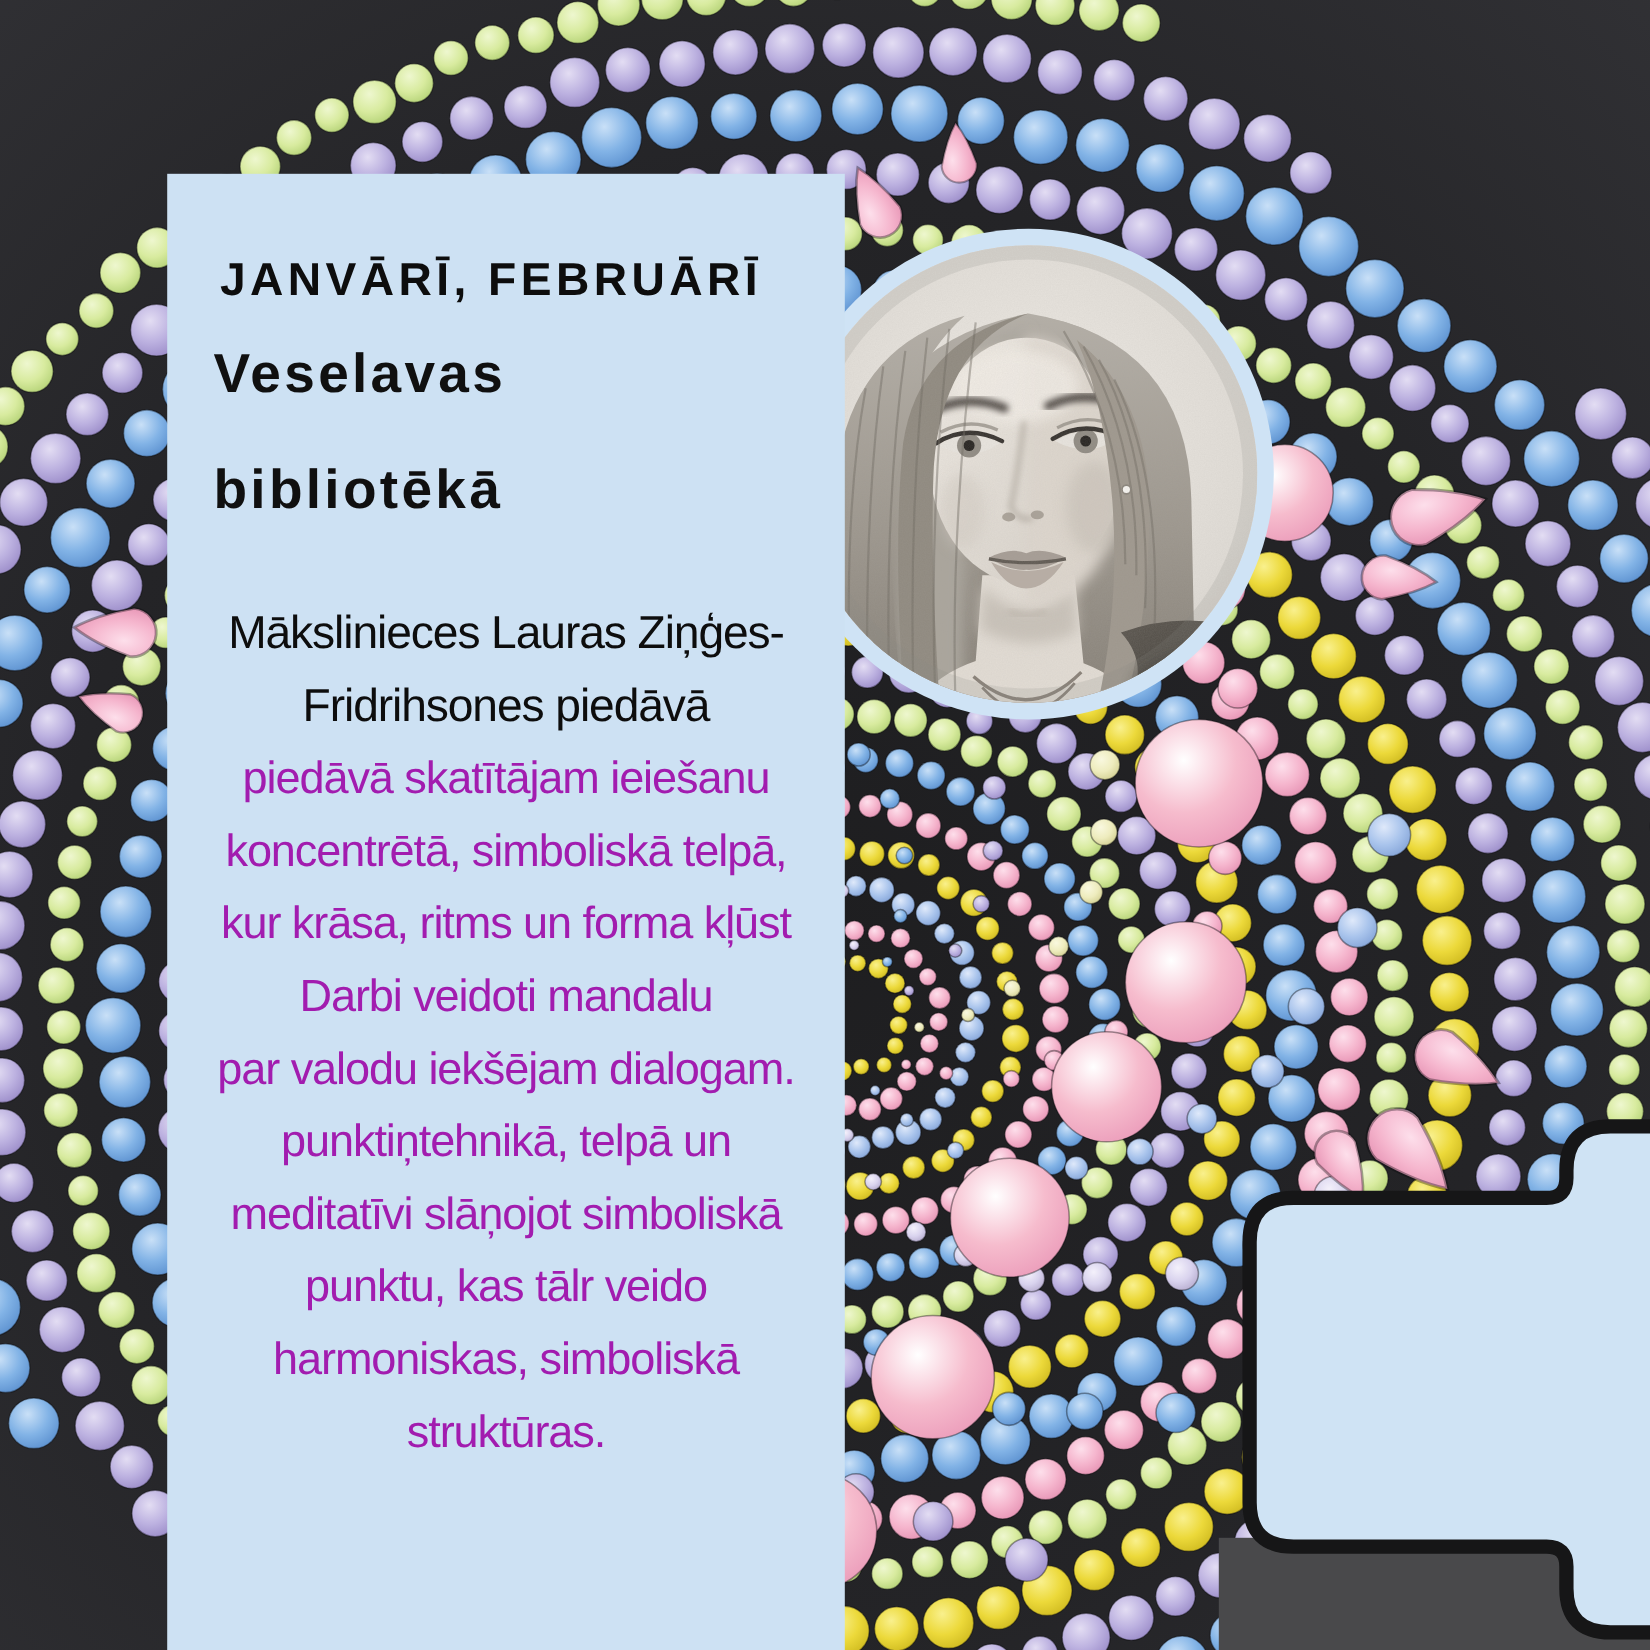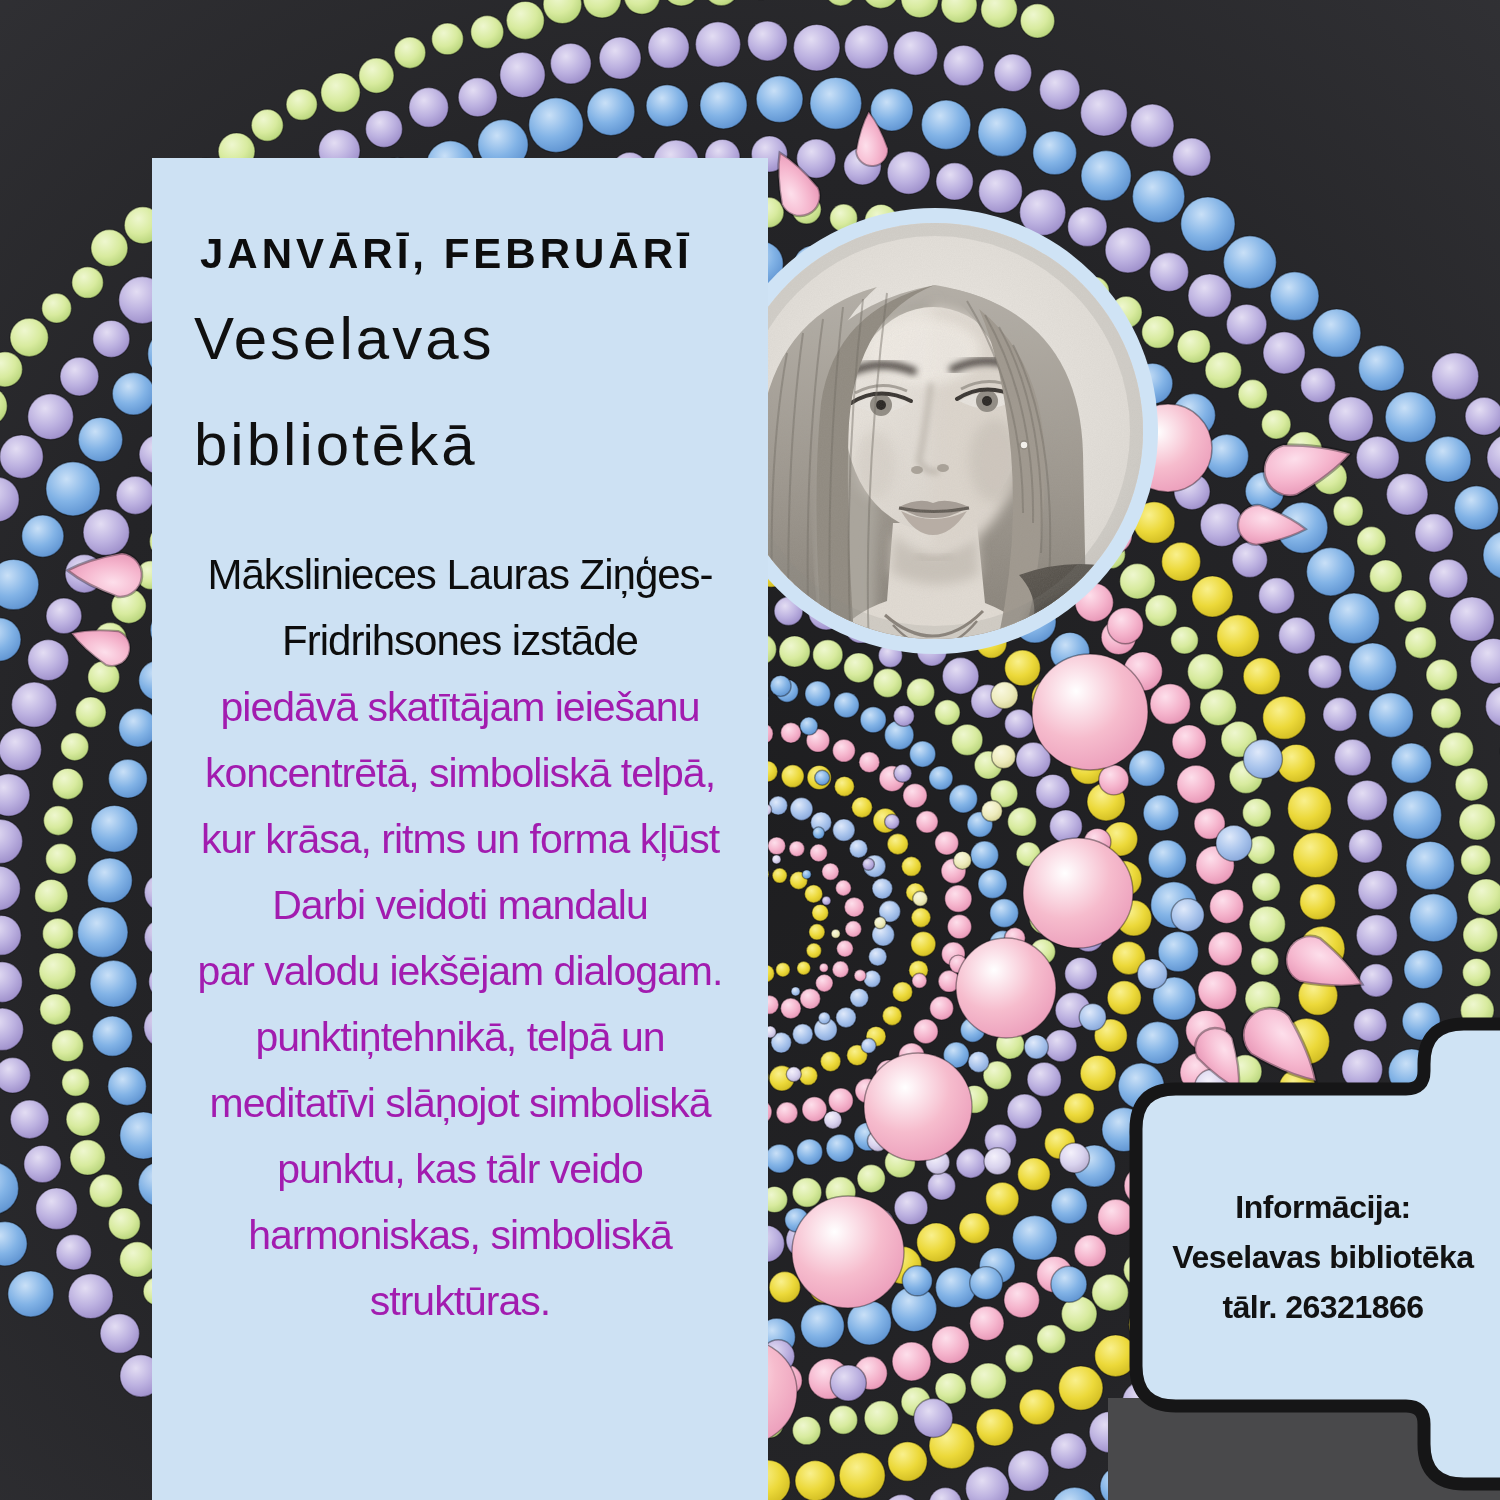--- a/index.html
+++ b/index.html
@@ -25,21 +25,21 @@
   .panel {
     position:absolute; left:152px; top:158px; width:616px; height:1496px;
     background:#cde1f3; color:#0d0d0d;
   }
   .period {
     position:absolute; left:48px; top:72px;
     font-size:42px; font-weight:bold; letter-spacing:4px; white-space:nowrap;
   }
   .venue {
     position:absolute; left:42px; top:128px; width:500px; margin:0;
-    font-size:60px; line-height:106px; font-weight:400; letter-spacing:3px; color:#101010;
+    font-size:50px; line-height:106px; font-weight:700; letter-spacing:3px; color:#101010;
   }
   .exh-title {
     position:absolute; left:0; top:384px; width:100%;
     text-align:center; font-weight:normal; font-size:42px; line-height:66px; letter-spacing:-1px;
   }
   .desc {
     position:absolute; left:0; top:516px; width:100%;
     text-align:center; font-size:41px; line-height:66px; letter-spacing:-1px; color:#a21caf;
   }
 
@@ -1472,35 +1472,30 @@
         <circle cx="208" cy="208" r="208" fill="none" stroke="#8d8a84" stroke-width="26" opacity="0.18"></circle>
       </svg>
     </div>
   </div>
 
   <div class="panel">
     <div class="period">JANVĀRĪ, FEBRUĀRĪ</div>
     <h1 class="venue">Veselavas bibliotēkā</h1>
     <div class="exh-title">
       <div>Mākslinieces Lauras Ziņģes-</div>
-      <div>Fridrihsones izstāde</div>
+      <div>Fridrihsones piedāvā</div>
     </div>
     <div class="desc" id="desc">
         <div>piedāvā skatītājam ieiešanu</div>
         <div>koncentrētā, simboliskā telpā,</div>
         <div>kur krāsa, ritms un forma kļūst</div>
         <div>Darbi veidoti mandalu</div>
         <div>par valodu iekšējam dialogam.</div>
         <div>punktiņtehnikā, telpā un</div>
         <div>meditatīvi slāņojot simboliskā</div>
         <div>punktu, kas tālr veido</div>
         <div>harmoniskas, simboliskā</div>
         <div>struktūras.</div>
       </div>
   </div>
 
-  <div class="info-text">
-    <div>Informācija:</div>
-    <div>Veselavas bibliotēka</div>
-    <div>tālr. 26321866</div>
-  </div>
 
 </div>
 
 </body></html>

